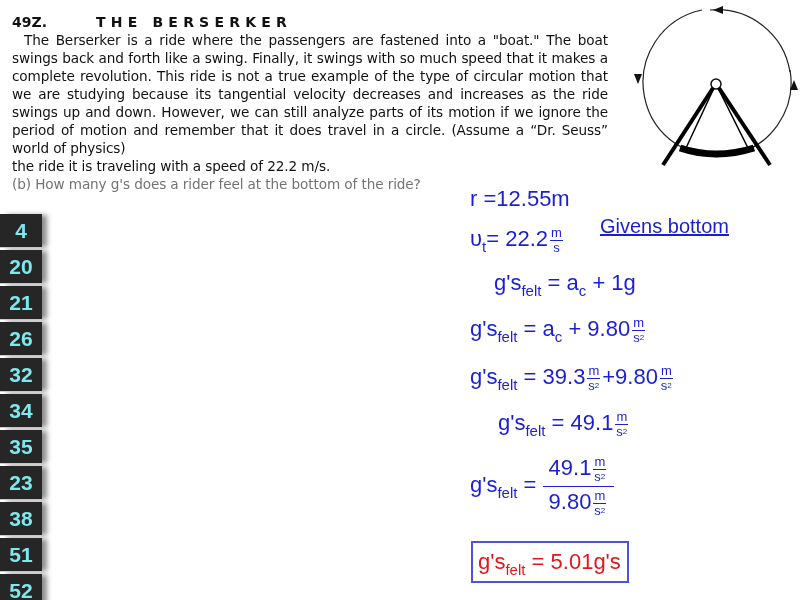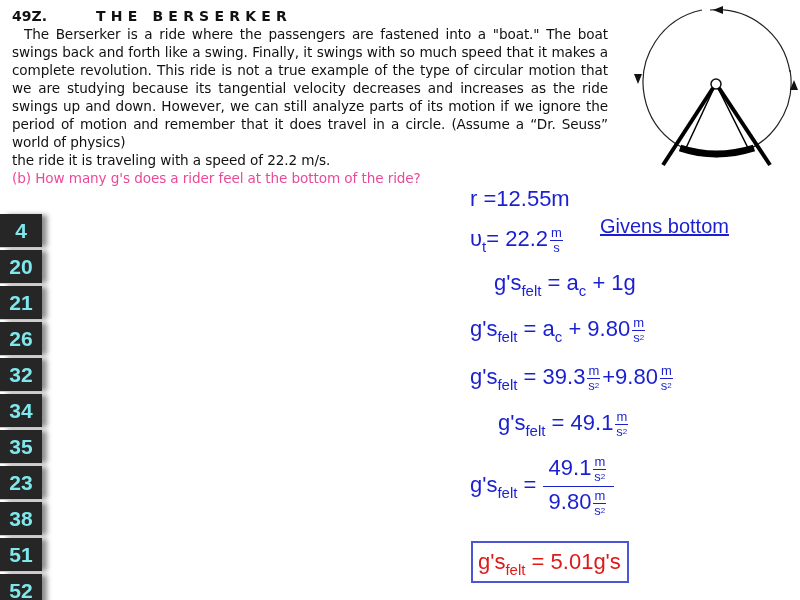--- a/index.html
+++ b/index.html
@@ -3,29 +3,29 @@
 <meta charset="utf-8">
 <style>
   html, body { margin: 0; padding: 0; }
   body {
     width: 800px; height: 600px; position: relative; overflow: hidden;
     background: #ffffff;
     font-family: "DejaVu Sans", sans-serif;
     color: #111;
   }
   .problem {
-    position: absolute; left: 12px; top: 7px; width: 596px;
+    position: absolute; left: 12px; top: 13px; width: 596px;
     font-size: 13.6px; line-height: 18px; letter-spacing: -0.1px;
   }
   .heading { font-weight: bold; font-size: 14px; letter-spacing: 0; }
   .heading .num { display: inline-block; width: 84px; }
   .heading .title { letter-spacing: 5.2px; }
   .para { text-align: justify; text-indent: 12px; margin: 0; }
   .line { margin: 0; }
-  .question { color: #ec4899; margin: 0; }
+  .question { color: #737373; margin: 0; }
 
   .diagram { position: absolute; left: 630px; top: 0; width: 170px; height: 170px; }
 
   .nav {
     position: absolute; left: 0; top: 214px; width: 44px;
   }
   .nav-item {
     position: relative; height: 33px; margin-bottom: 2px;
     background: #262626;
     border-bottom: 1px solid #cfcfcf;

